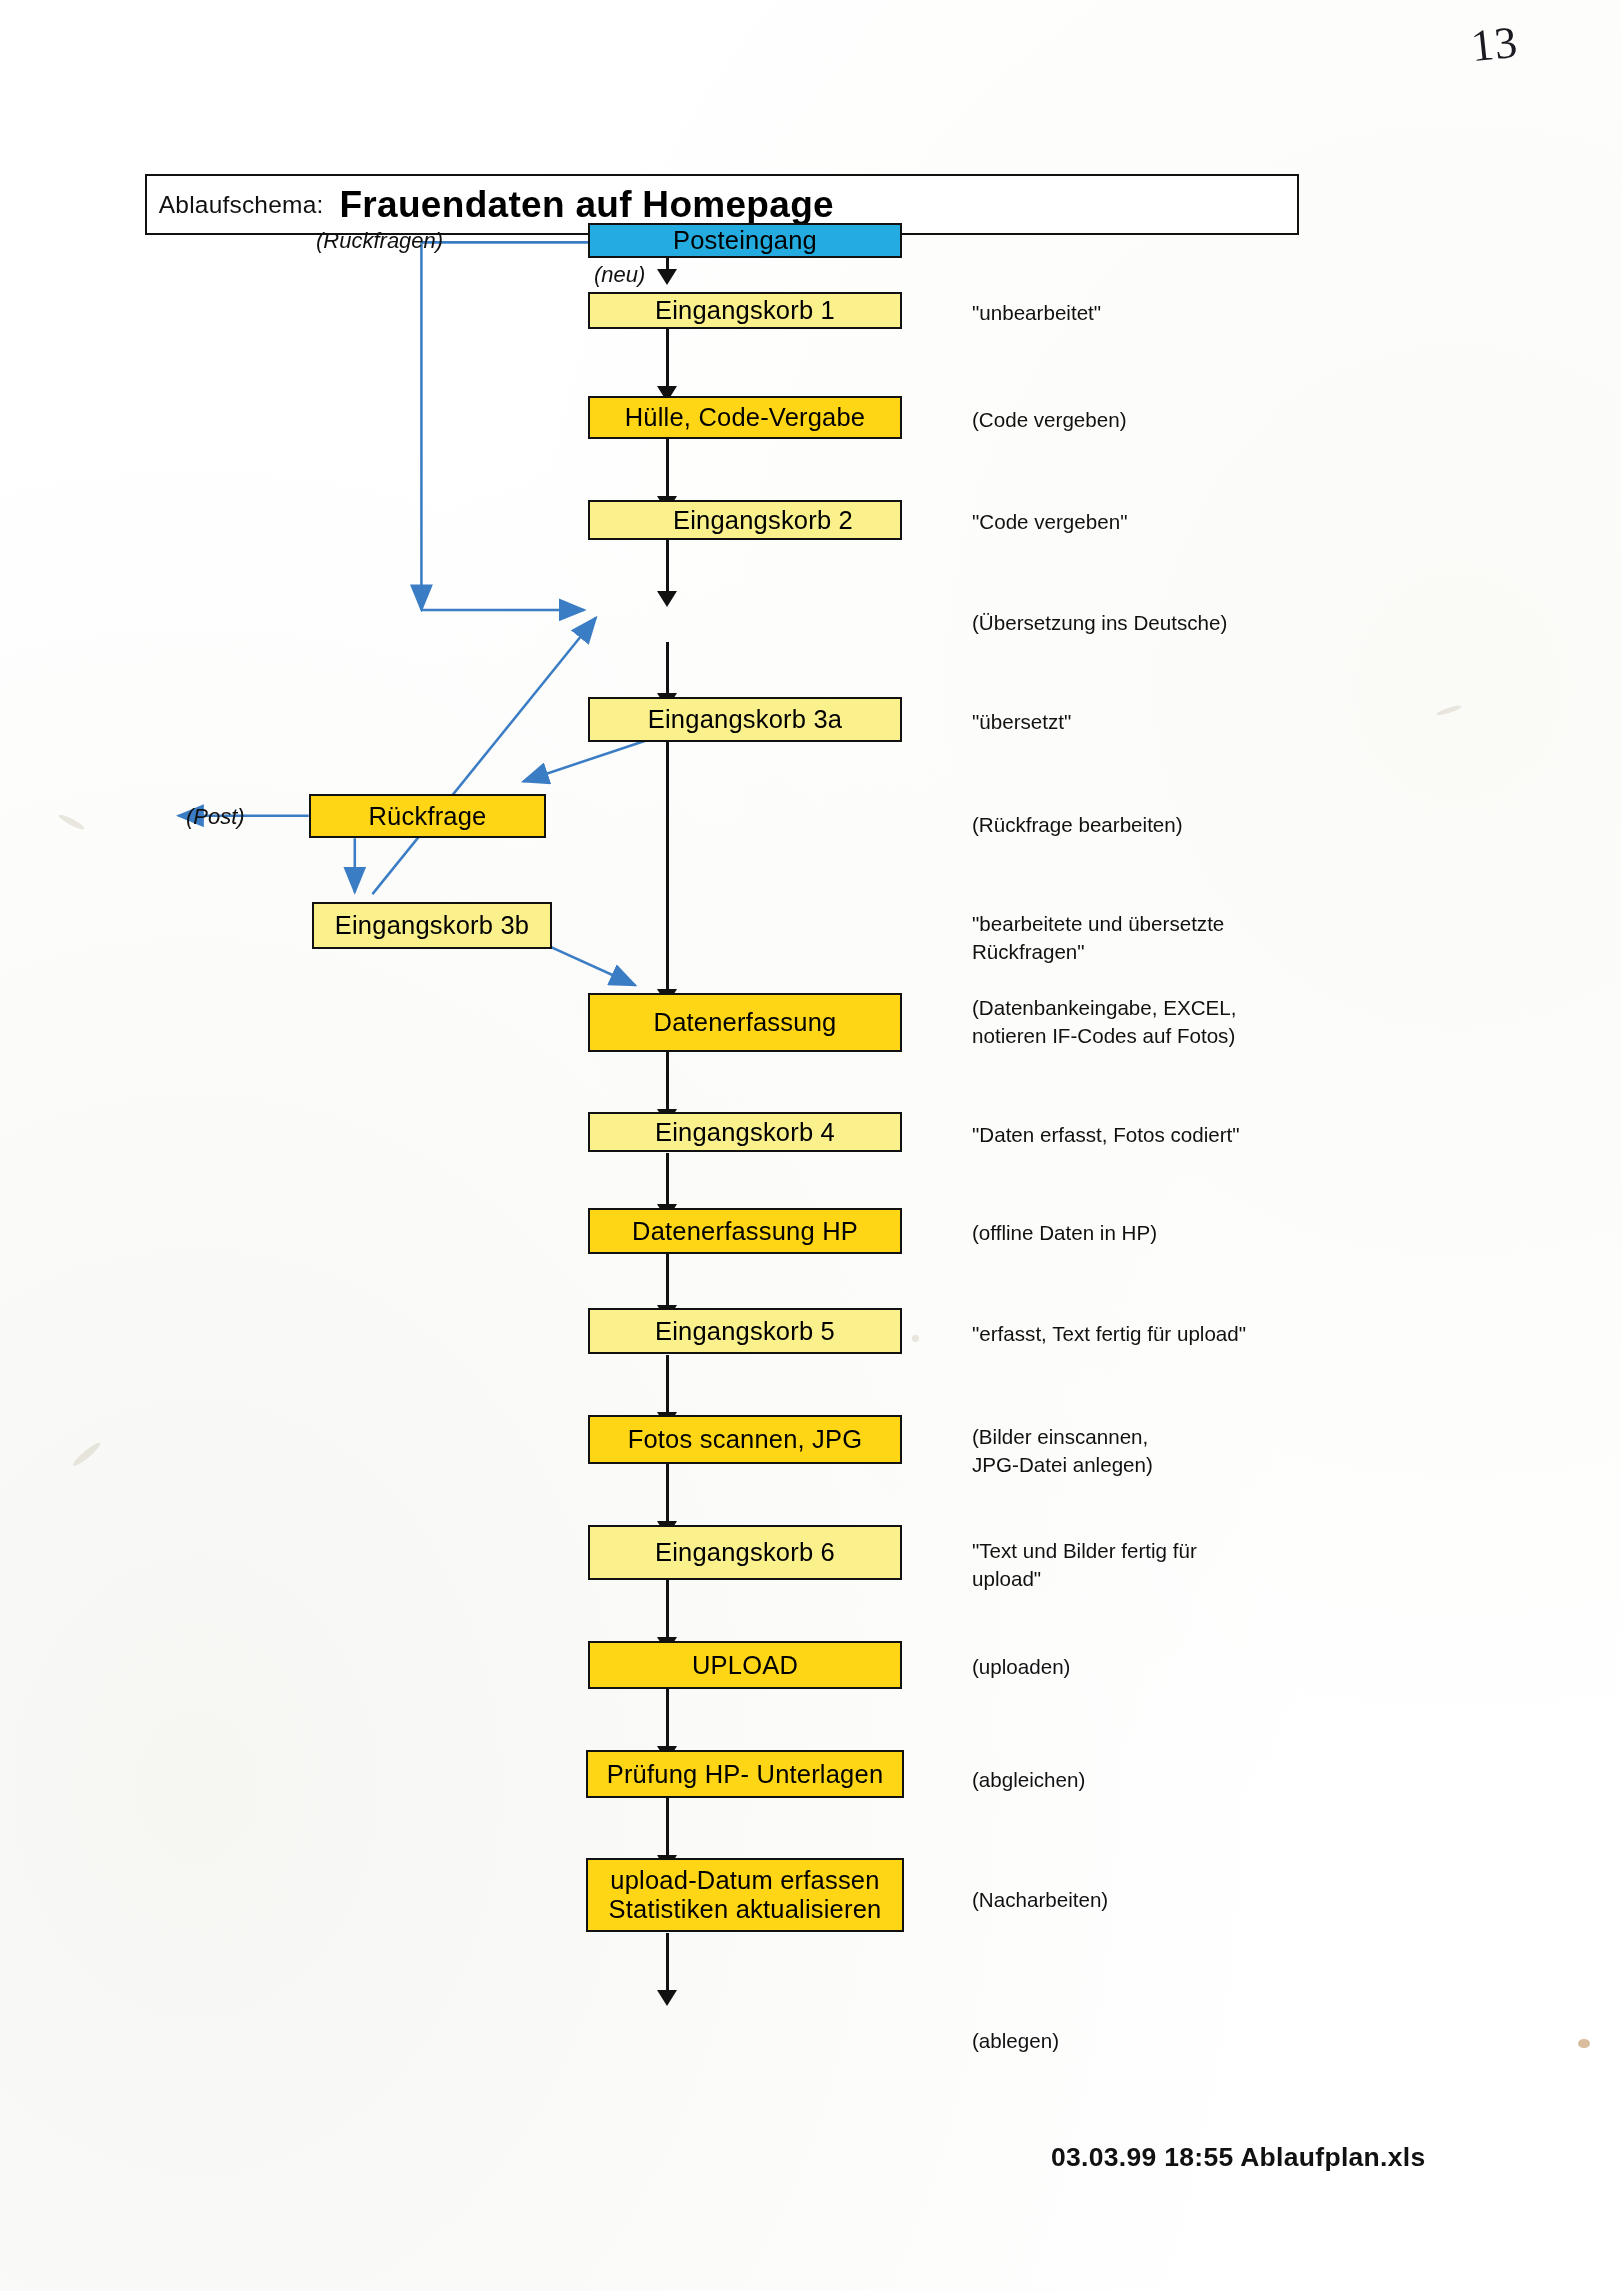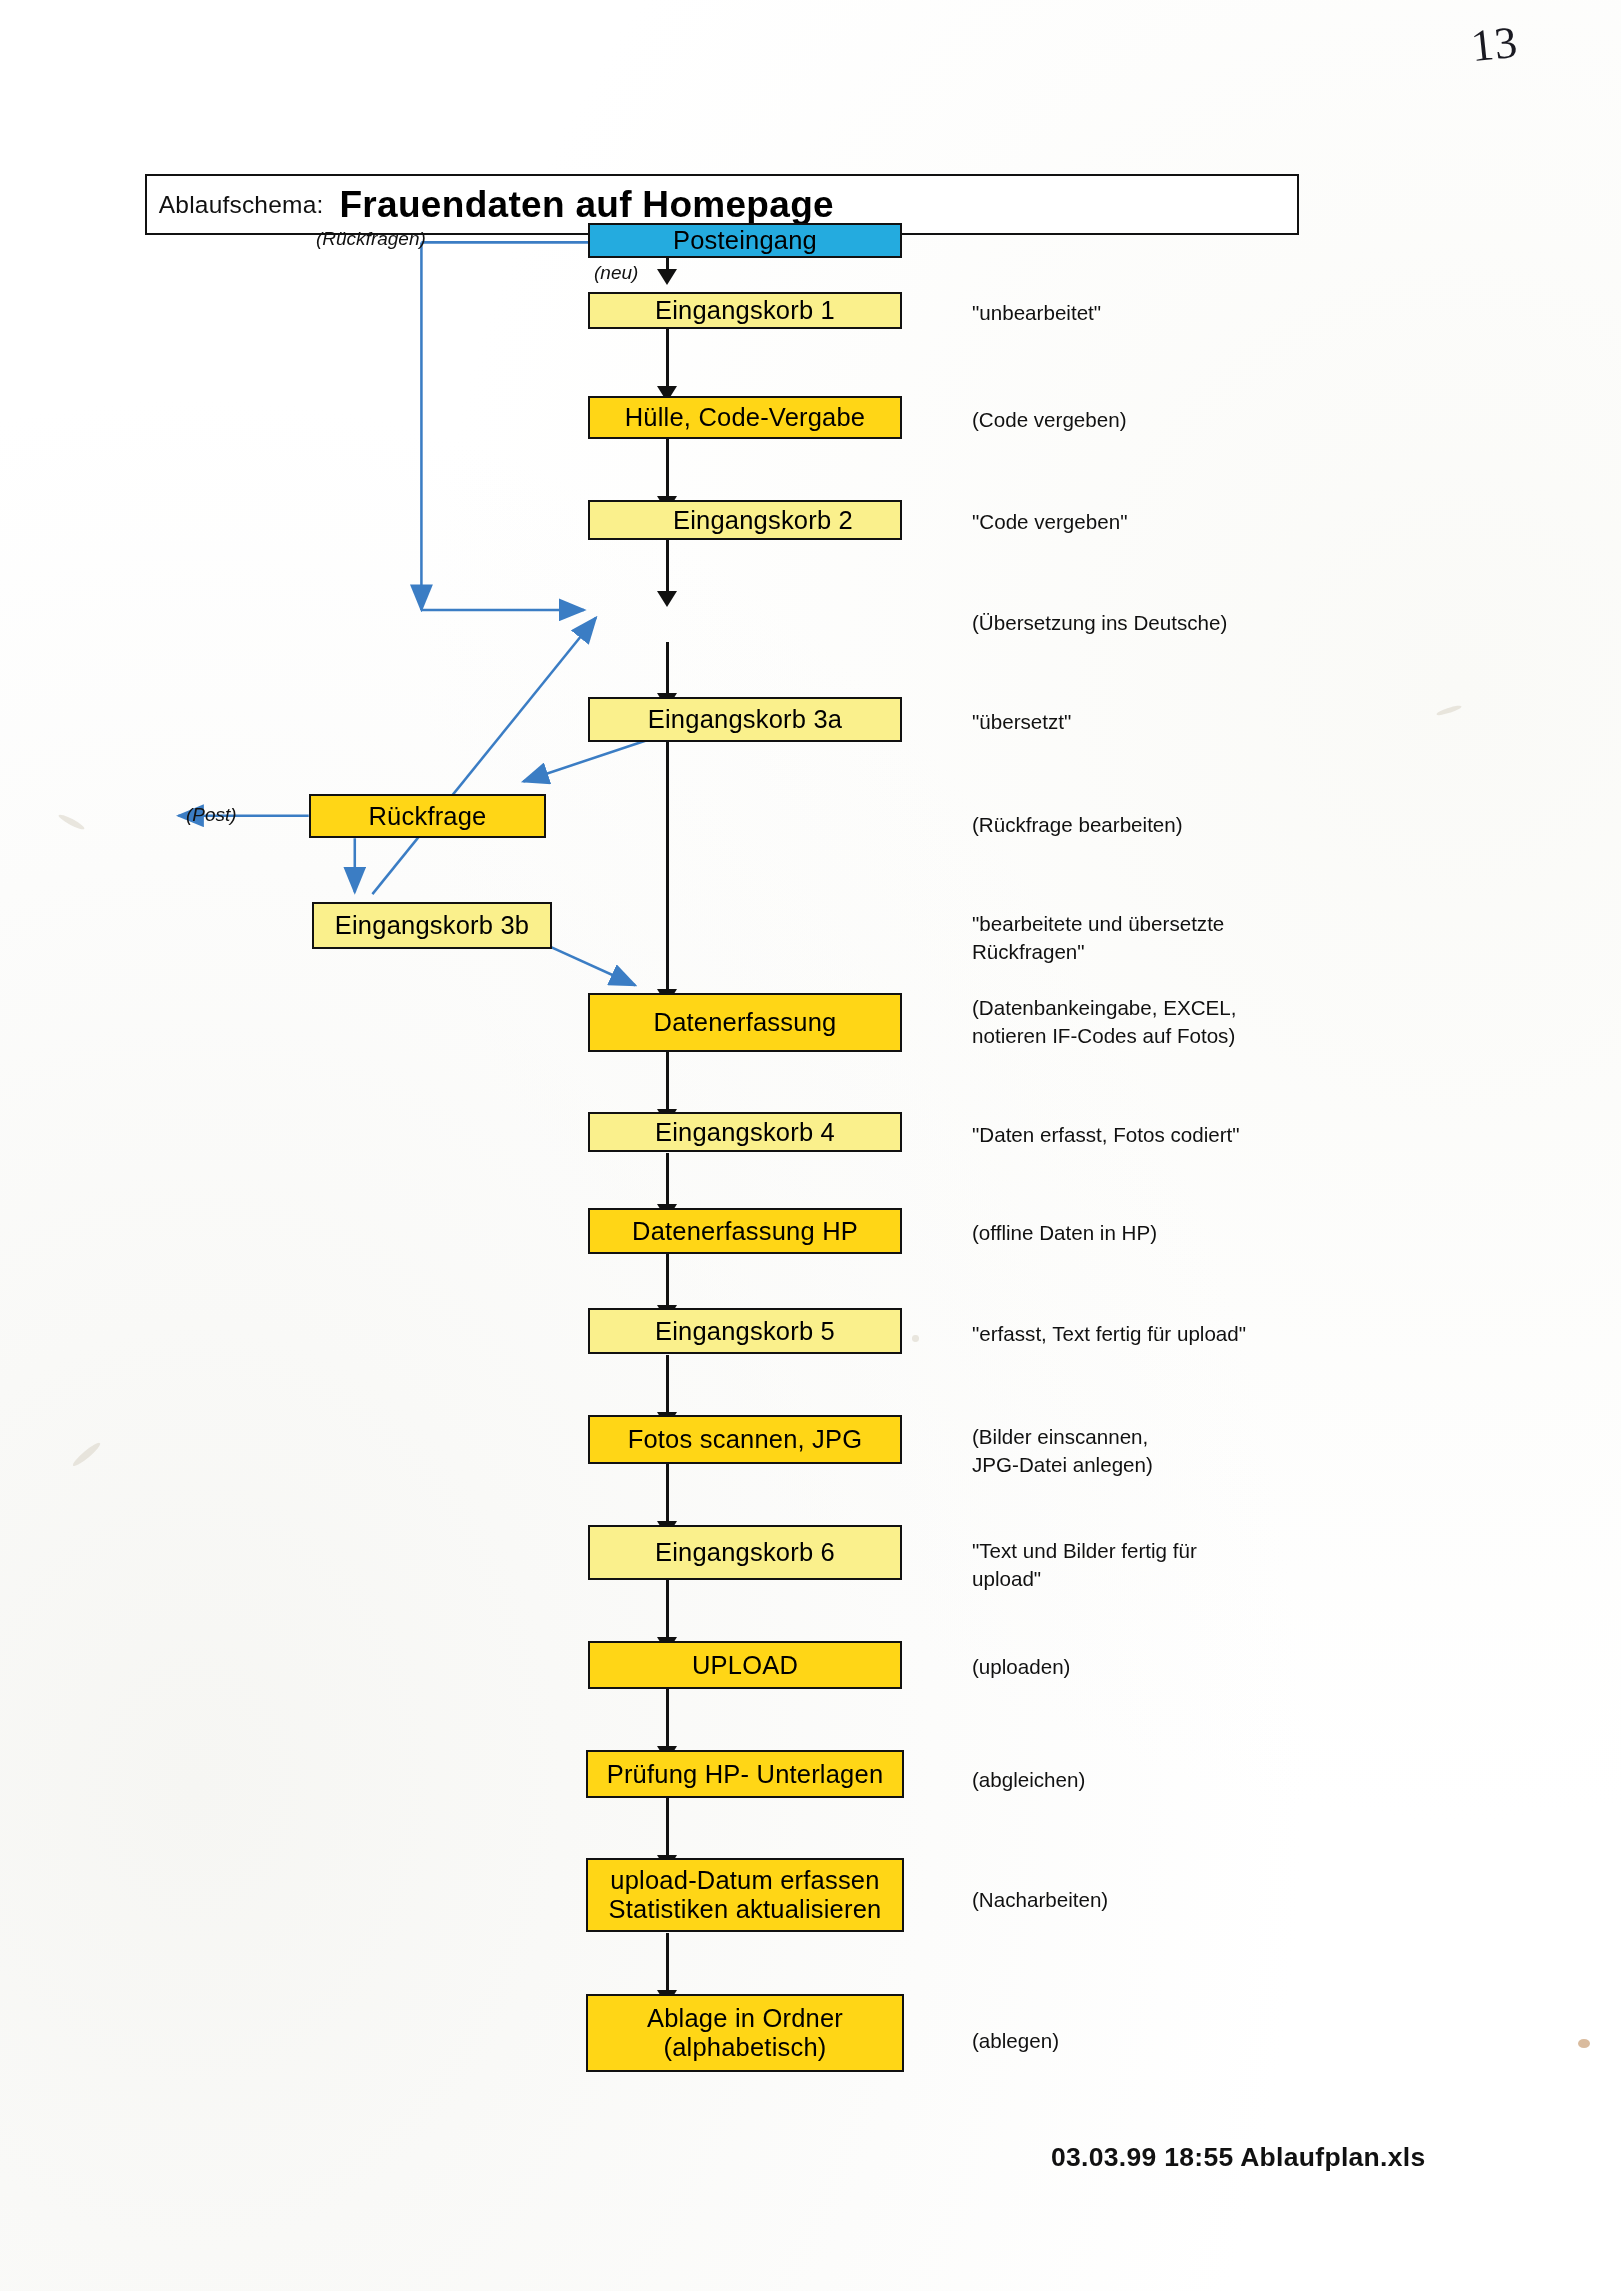--- a/index.html
+++ b/index.html
@@ -67,21 +67,21 @@
   }
   
   .anno{
     position:absolute;
     font-size:20.6px;color:#111;line-height:1.35;
     white-space:pre-line;
   }
   
   .ital{
     position:absolute;
-    font-size:19px;font-style:italic;color:#111;
+    font-size:22px;font-style:italic;color:#111;
   }
   
   .footer{
     position:absolute;
     font-size:26.5px;font-weight:bold;color:#111;letter-spacing:0.3px;
   }
   svg.blue-layer{position:absolute;left:0;top:0;width:1621px;height:2292px;pointer-events:none;}
   
   .speck{position:absolute;background:#d9d4c6;border-radius:50%;opacity:.55;}
 </style>
@@ -231,24 +231,20 @@
 
   <div class="box gold" style="left:588px;top:1641px;width:314px;height:48px;">UPLOAD</div>
 
   <div class="box gold" style="left:586px;top:1750px;width:318px;height:48px;">Prüfung HP- Unterlagen</div>
 
   <div class="box gold two" style="left:586px;top:1858px;width:318px;height:74px;">
     <span>upload-Datum erfassen</span>
     <span>Statistiken aktualisieren</span>
   </div>
 
-  <div class="box gold two" style="left:586px;top:1994px;width:318px;height:78px;">
-    <span>Ablage in Ordner</span>
-    <span>(alphabetisch)</span>
-  </div>
 
   <div class="ital" style="left:316px;top:228px;">(Rückfragen)</div>
   <div class="ital" style="left:594px;top:262px;">(neu)</div>
   <div class="ital" style="left:186px;top:804px;">(Post)</div>
 
   <div class="anno" style="left:972px;top:299px;">"unbearbeitet"</div>
   <div class="anno" style="left:972px;top:406px;">(Code vergeben)</div>
   <div class="anno" style="left:972px;top:508px;">"Code vergeben"</div>
   <div class="anno" style="left:972px;top:609px;">(Übersetzung ins Deutsche)</div>
   <div class="anno" style="left:972px;top:708px;">"übersetzt"</div>

